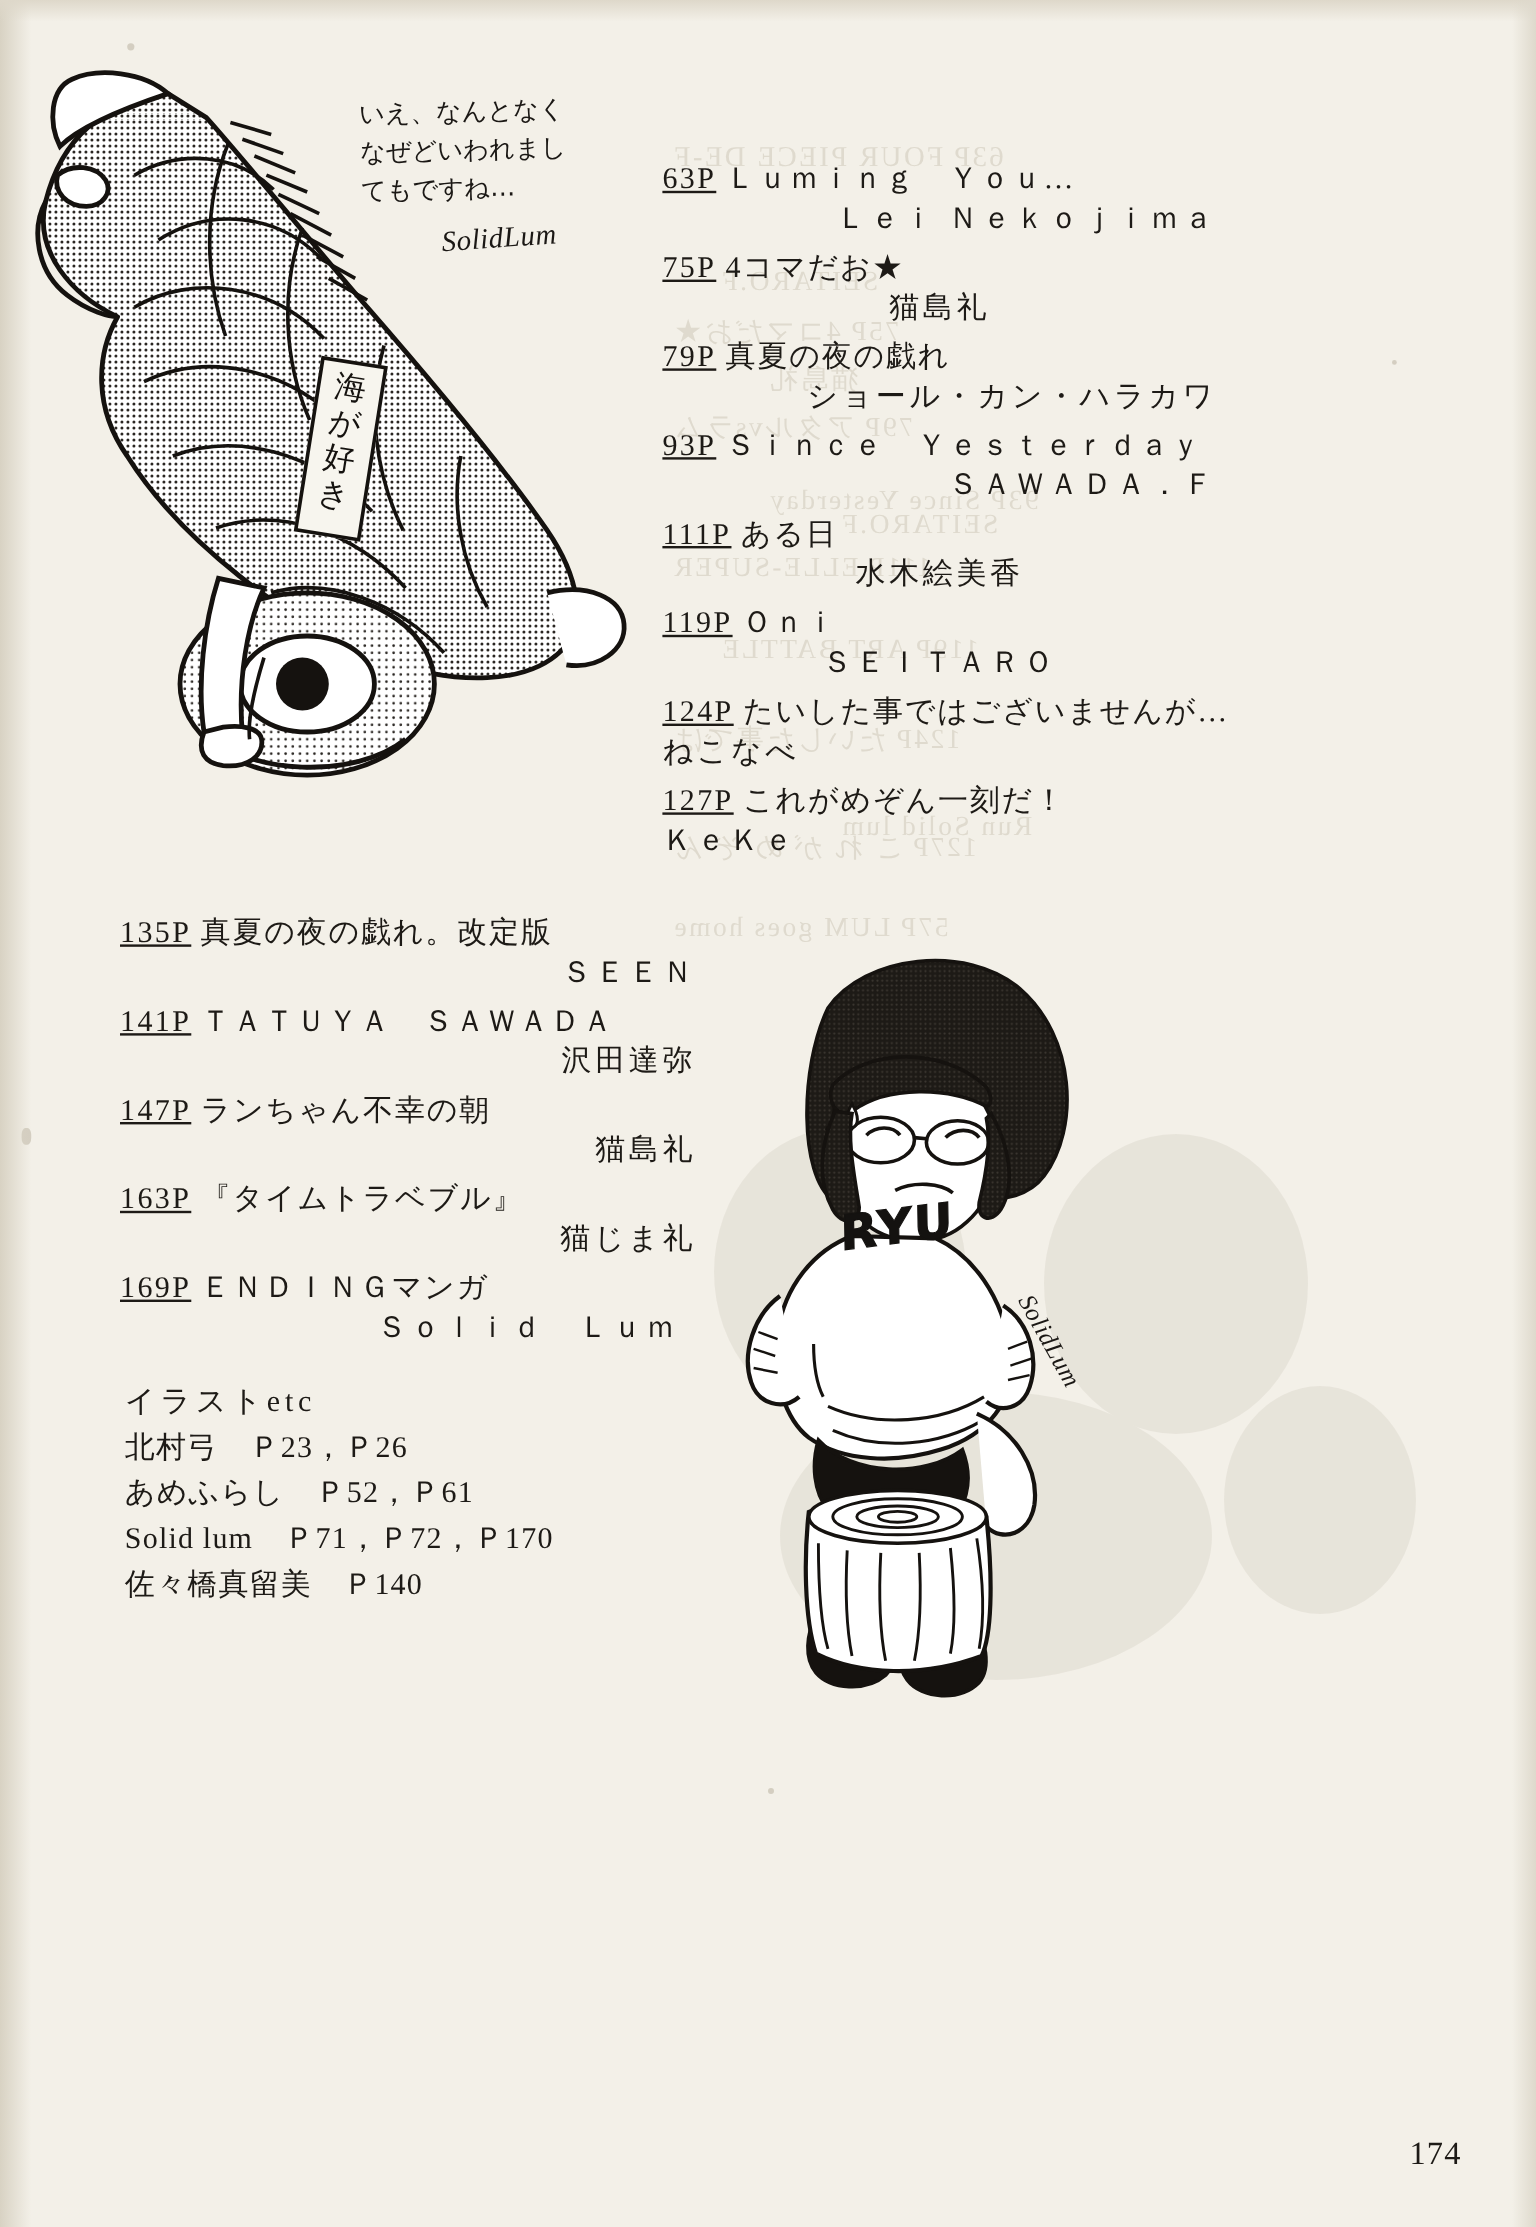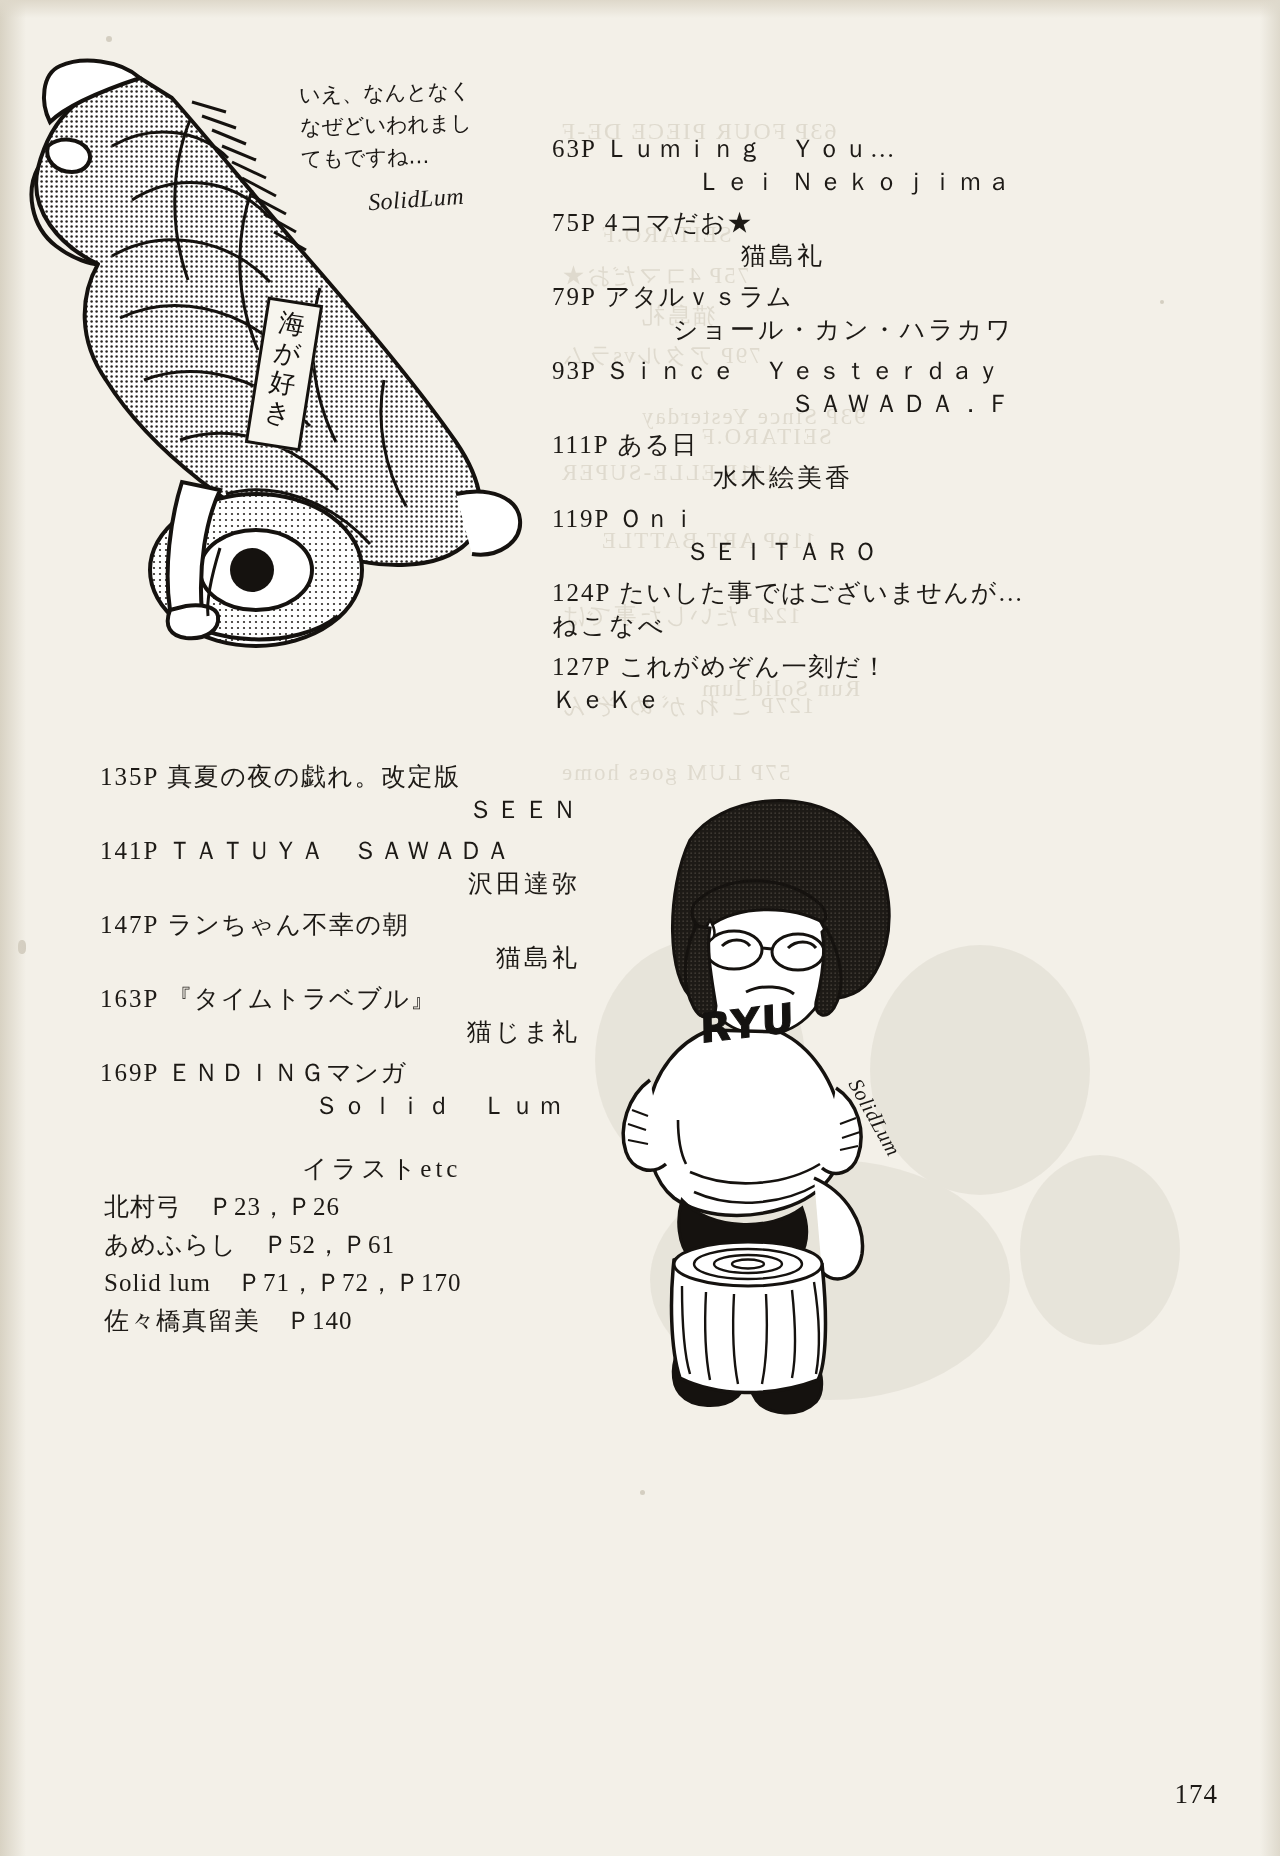--- a/index.html
+++ b/index.html
@@ -71,20 +71,21 @@
   .toc .entry {
     margin-bottom: 8px;
   }
   .toc .line-title {
     font-size: 25px;
     letter-spacing: 1.5px;
     white-space: nowrap;
   }
   .toc .pg {
     letter-spacing: 2px;
+    text-decoration: underline;
   }
   .toc .line-author {
     font-size: 25px;
     letter-spacing: 3px;
     white-space: nowrap;
   }
   .mono-wide {
     letter-spacing: 6px;
   }
 
@@ -106,21 +107,21 @@
 
   .illust-block {
     position: absolute;
     left: 104px;
     top: 1150px;
     color: #1d1a16;
     font-size: 25px;
     letter-spacing: 1px;
     line-height: 1.52;
   }
-  .illust-block .hdr { letter-spacing: 4px; text-align: right; }
+  .illust-block .hdr { letter-spacing: 4px; }
   .illust-block .row { white-space: nowrap; }
 
   .page-number {
     position: absolute;
     right: 62px;
     bottom: 46px;
     font-size: 27px;
     letter-spacing: 1px;
     color: #1d1a16;
   }
@@ -307,21 +308,21 @@
     <div class="entry">
       <div class="line-title">
         <span class="pg">75P</span>
         <span>4コマだお★</span>
       </div>
       <div class="line-author" style="text-align:center">猫島礼</div>
     </div>
     <div class="entry">
       <div class="line-title">
         <span class="pg">79P</span>
-        <span>アタルｖｓラム</span>
+        <span>真夏の夜の戯れ</span>
       </div>
       <div class="line-author">ショール・カン・ハラカワ</div>
     </div>
     <div class="entry">
       <div class="line-title">
         <span class="pg">93P</span>
         <span>Ｓｉｎｃｅ　Ｙｅｓｔｅｒｄａｙ</span>
       </div>
       <div class="line-author">ＳＡＷＡＤＡ．Ｆ</div>
     </div>

